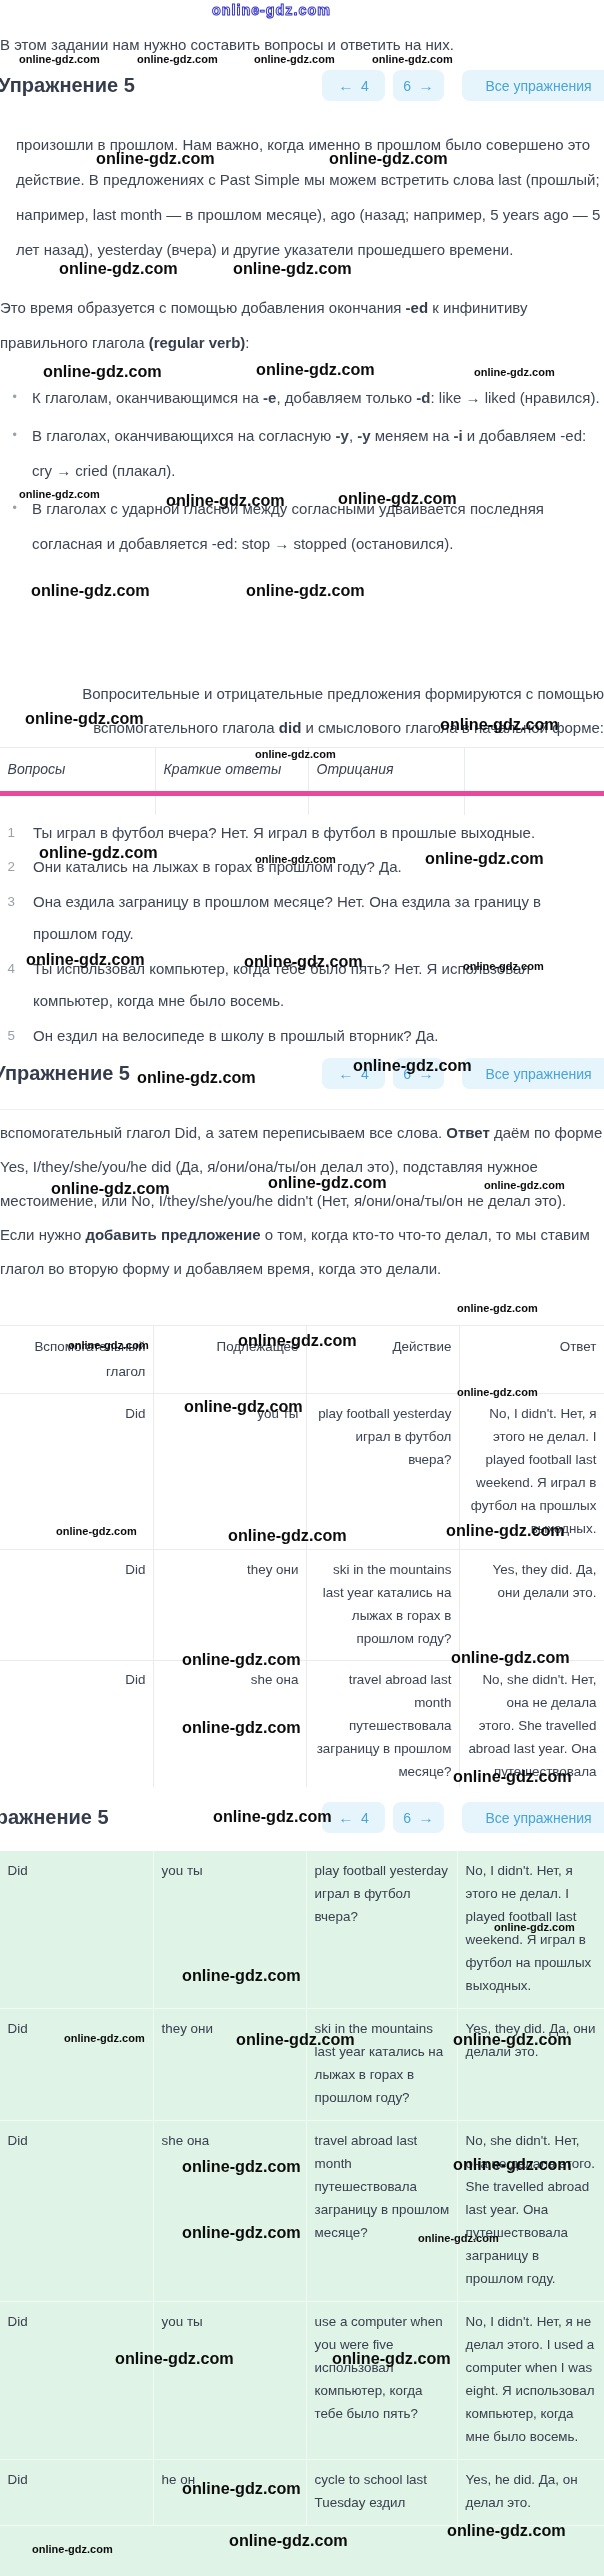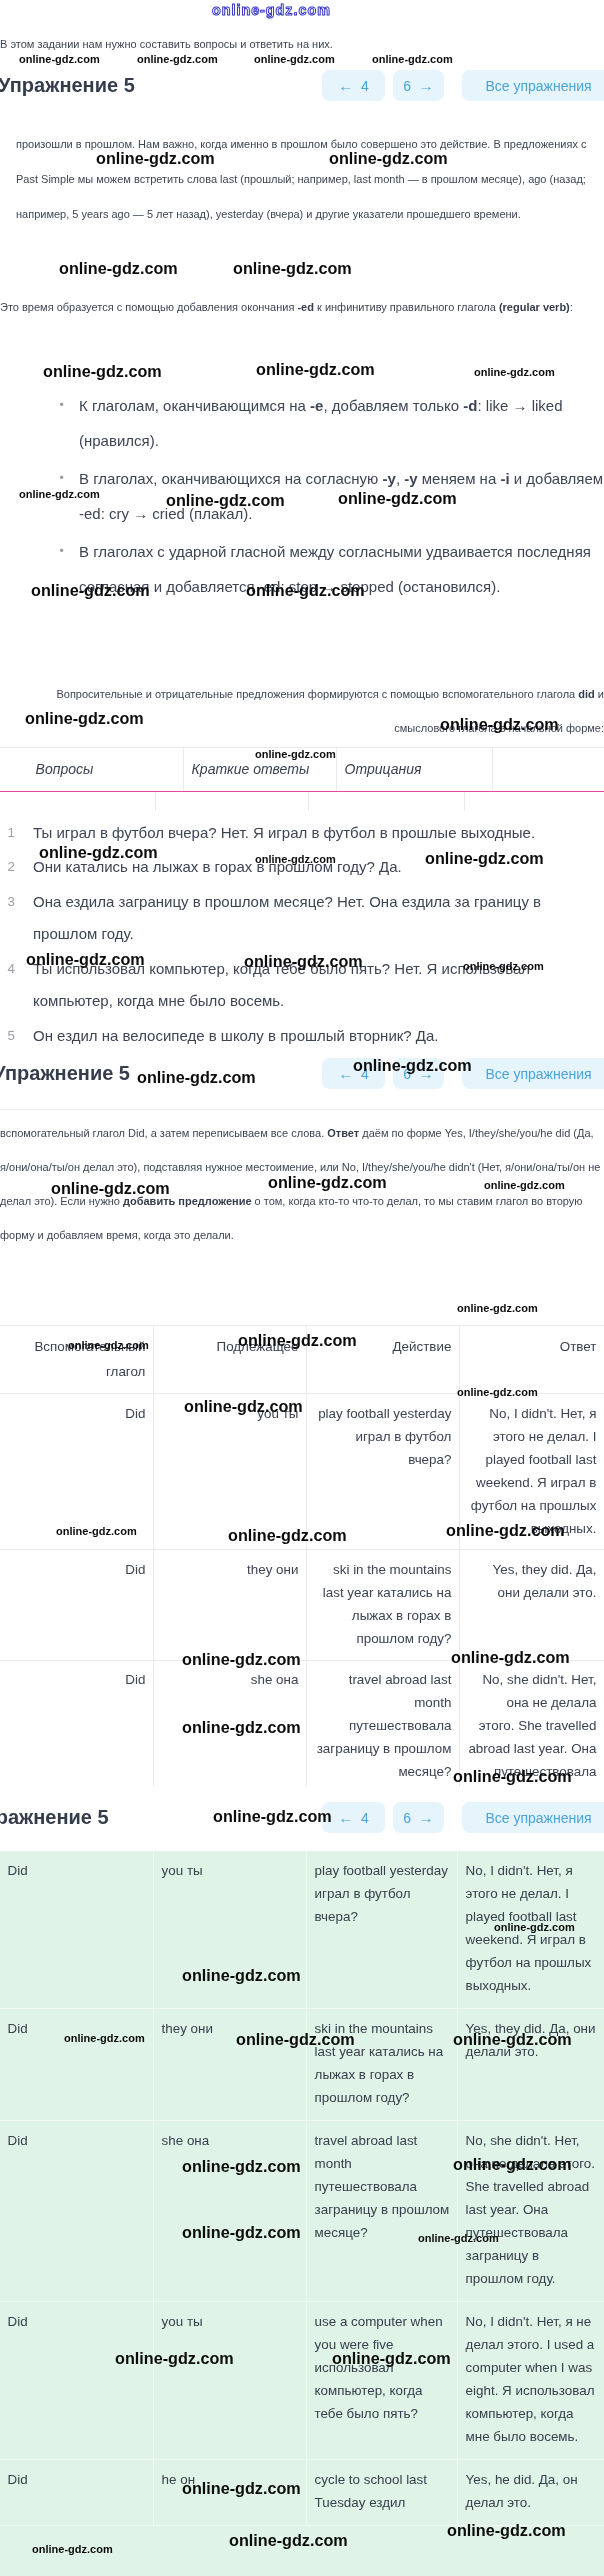--- a/index.html
+++ b/index.html
@@ -4,21 +4,21 @@
 <style>
   html,body{margin:0;padding:0;}
   body{
     width:604px;height:2576px;position:relative;overflow:hidden;
     background:#ffffff;
     font-family:"Liberation Sans","DejaVu Sans",sans-serif;
     color:#3e4554;
   }
   .sec{position:absolute;left:0;right:0;}
   
-  .para{font-size:11px;line-height:35px;color:#3e4554;}
+  .para{font-size:15px;line-height:35px;color:#3e4554;}
   .para b{color:#353d4d;}
   
   .exheader{position:absolute;left:0;right:0;height:32.5px;}
   .extitle{margin:0;font-size:20px;font-weight:700;color:#353d4d;line-height:31px;white-space:nowrap;}
   .navbtn{
     position:absolute;top:0;height:31px;border:none;border-radius:7.6px;
     background:#e6f4fb;color:#49a4d9;font-family:inherit;font-size:14px;
     display:flex;align-items:center;justify-content:center;gap:7.6px;cursor:pointer;padding:0;
   }
   .btn-prev{left:322px;width:63px;}
@@ -28,21 +28,21 @@
   
   .blist{list-style:none;margin:0;padding:0;}
   .blt{position:relative;padding-left:32px;font-size:15px;line-height:35px;margin-bottom:2.9px;}
   .blt::before{content:"\2022";position:absolute;left:12.4px;top:0;color:#9aa0ab;font-size:12.4px;}
   
   .qlist{margin:0;padding:0;list-style:none;}
   .qitem{position:relative;padding-left:33px;font-size:15px;line-height:32.5px;margin-bottom:1.9px;color:#3e4554;}
   .qnum{position:absolute;left:7.6px;top:0;color:#9aa0ab;font-size:13.4px;}
   
   .qa{border-top:1px solid #e9ebf1;}
-  .qa .hrow{display:grid;grid-template-columns:155px 153px 156px 141px;border-bottom:1px solid #ec4899;padding-left:28px;}
+  .qa .hrow{display:grid;grid-template-columns:155px 153px 156px 141px;border-bottom:5px solid #ec4899;}
   .qa .hcell{font-size:14px;font-style:italic;color:#3a4150;padding:13.4px 7.6px 13.4px 7.6px;}
   .qa .hcell + .hcell{border-left:1px solid #e9ebf1;}
   .qa .stub{display:grid;grid-template-columns:155px 153px 156px 141px;height:19px;}
   .qa .stub div + div{border-left:1px solid #e9ebf1;}
   
   .wtable{border-top:1px solid #e9ebf1;}
   .trow{display:grid;grid-template-columns:153px 153px 153px 145px;border-bottom:1px solid #e9ebf1;text-align:right;}
   .trow .td{font-size:13.4px;line-height:23px;color:#3c4353;padding:7.6px 7.6px 9.6px 7.6px;}
   .trow .td + .td{border-left:1px solid #e9ebf1;}
   .trow.thead .td{font-size:13.4px;line-height:25px;padding:7.6px 7.6px 9.6px 7.6px;color:#3a4150;}
@@ -138,21 +138,21 @@
   <button class="navbtn btn-next">
     <span>6</span>
     <span class="arrow">→</span>
   </button>
   <button class="navbtn btn-all">Все упражнения</button>
 </div>
 
 <div class="sec para" style="top:127px;margin-left:16px;">произошли в прошлом. Нам важно, когда именно в прошлом было совершено это действие. В предложениях с Past Simple мы можем встретить слова last (прошлый; например, last month — в прошлом месяце), ago (назад; например, 5 years ago — 5 лет назад), yesterday (вчера) и другие указатели прошедшего времени.</div>
 <div class="sec para" style="top:290px;">Это время образуется с помощью добавления окончания <b>-ed</b> к инфинитиву правильного глагола <b>(regular verb)</b>:</div>
 
-<ul class="sec blist" style="top:388px;padding-left:47px;">
+<ul class="sec blist" style="top:380px;">
   <li class="blt">К глаголам, оканчивающимся на <b>-e</b>, добавляем только <b>-d</b>: like → liked (нравился).</li>
   <li class="blt">В глаголах, оканчивающихся на согласную <b>-y</b>, <b>-y</b> меняем на <b>-i</b> и добавляем -ed: cry → cried (плакал).</li>
   <li class="blt">В глаголах с ударной гласной между согласными удваивается последняя согласная и добавляется -ed: stop → stopped (остановился).</li>
 </ul>
 
 <div class="sec para" style="top:677px;line-height:34px;text-align:right;">Вопросительные и отрицательные предложения формируются с помощью вспомогательного глагола <b>did</b> и смыслового глагола в начальной форме:</div>
 
 <div class="sec qa" style="top:747px;">
   <div class="hrow">
     <div class="hcell">Вопросы</div>

